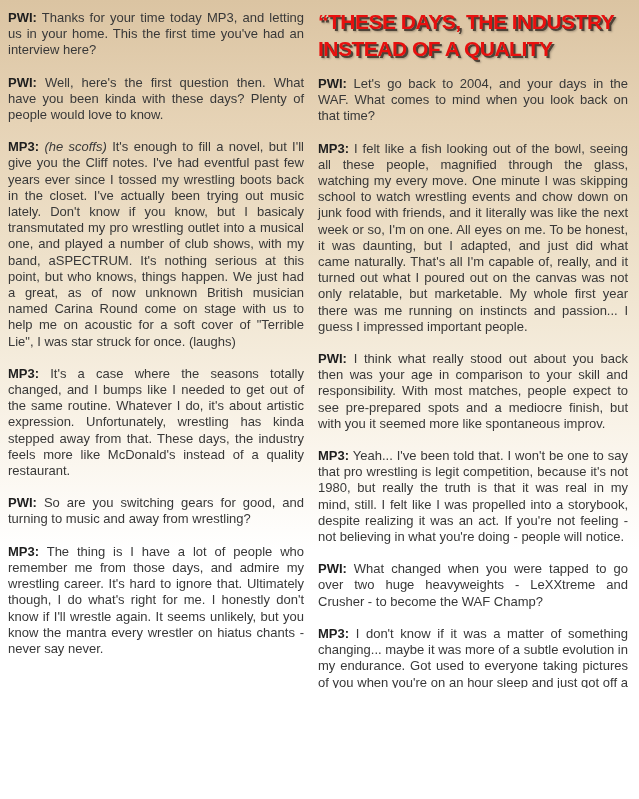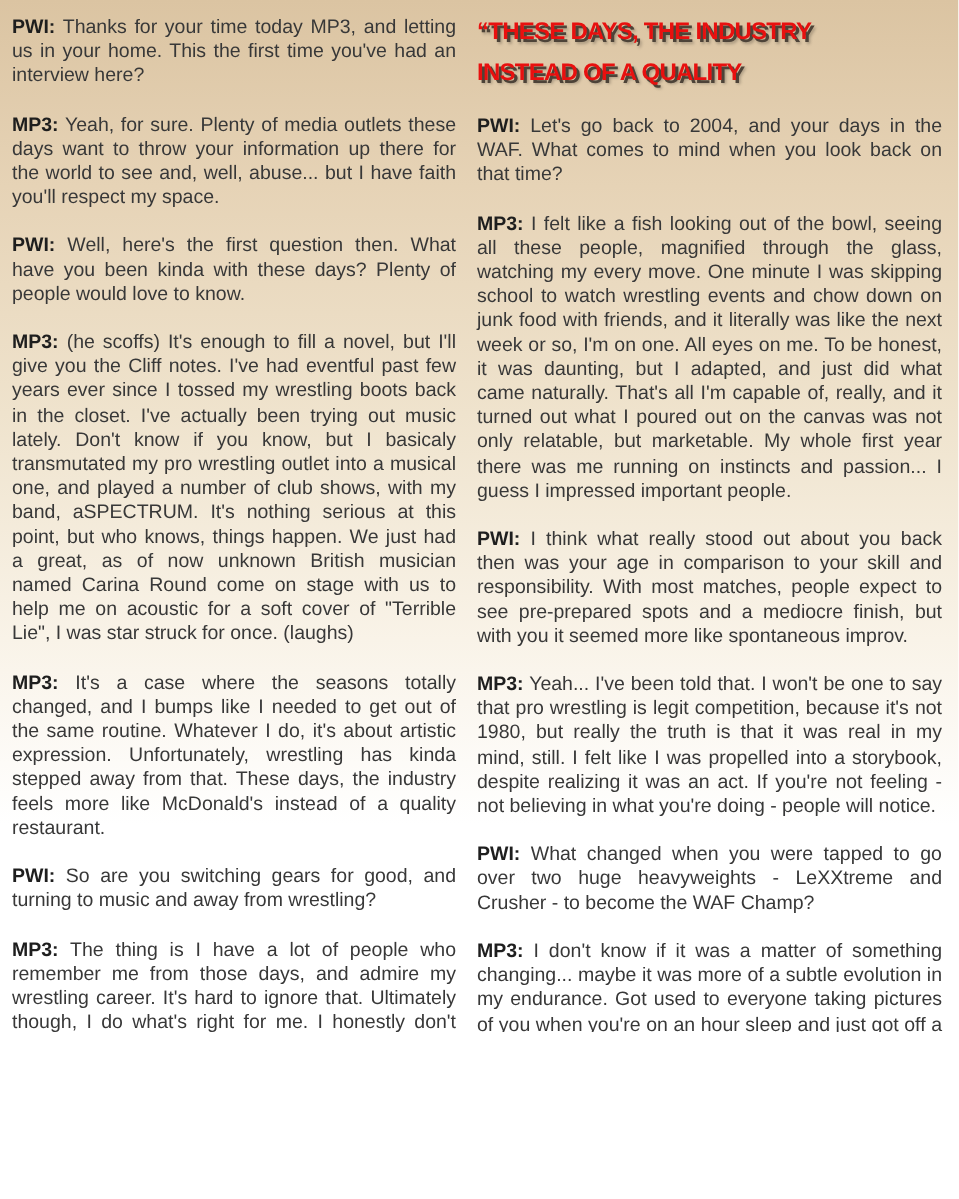--- a/index.html
+++ b/index.html
@@ -22,40 +22,39 @@
     top: 0;
     text-align: justify;
     font-size: 13px;
     line-height: 16.2px;
     color: #383838;
   }
   #col-left  { left: 8px;   width: 296px; padding-top: 10px; }
   #col-right { left: 318px; width: 310px; padding-top: 8px; }
   .para { margin: 0 0 16px 0; }
   .spk { font-weight: 700; color: #1e1e1e; }
-  .italic { }
+  .italic { font-style: italic; }
   #headline {
     font-weight: 700;
-    font-size: 16px;
+    font-size: 21px;
     line-height: 27px;
     letter-spacing: -0.5px;
     color: #e8100f;
     text-shadow: 2px 2px 0 #4d4338, 3px 3px 2px rgba(0,0,0,0.25);
     margin: 0 0 14px 0;
     text-align: left;
   }
   .headline-line { white-space: nowrap; }
 </style>
 </head>
 <body>
 
 <div id="page">
   <div class="col" id="col-left">
       <p class="para"><span class="spk">PWI:</span> <span>Thanks for your time today MP3, and letting us in your home. This the first time you've had an interview here?</span></p>
-      <p class="para"><span class="spk">MP3:</span> <span>Yeah, for sure. Plenty of media outlets these days want to throw your information up there for the world to see and, well, abuse... but I have faith you'll respect my space.</span></p>
       <p class="para"><span class="spk">PWI:</span> <span>Well, here's the first question then. What have you been kinda with these days? Plenty of people would love to know.</span></p>
       <p class="para"><span class="spk">MP3:</span> <span class="italic">(he scoffs)</span> <span>It's enough to fill a novel, but I'll give you the Cliff notes. I've had eventful past few years ever since I tossed my wrestling boots back in the closet. I've actually been trying out music lately. Don't know if you know, but I basicaly transmutated my pro wrestling outlet into a musical one, and played a number of club shows, with my band, aSPECTRUM. It's nothing serious at this point, but who knows, things happen. We just had a great, as of now unknown British musician named Carina Round come on stage with us to help me on acoustic for a soft cover of "Terrible Lie", I was star struck for once. (laughs)</span></p>
       <p class="para"><span class="spk">MP3:</span> <span>It's a case where the seasons totally changed, and I bumps like I needed to get out of the same routine. Whatever I do, it's about artistic expression. Unfortunately, wrestling has kinda stepped away from that. These days, the industry feels more like McDonald's instead of a quality restaurant.</span></p>
       <p class="para"><span class="spk">PWI:</span> <span>So are you switching gears for good, and turning to music and away from wrestling?</span></p>
       <p class="para"><span class="spk">MP3:</span> <span>The thing is I have a lot of people who remember me from those days, and admire my wrestling career. It's hard to ignore that. Ultimately though, I do what's right for me. I honestly don't know if I'll wrestle again. It seems unlikely, but you know the mantra every wrestler on hiatus chants - never say never.</span></p>
     </div>
   <div class="col" id="col-right">
     <div id="headline">
         <div class="headline-line">“THESE DAYS, THE INDUSTRY</div>
         <div class="headline-line">INSTEAD OF A QUALITY</div>

